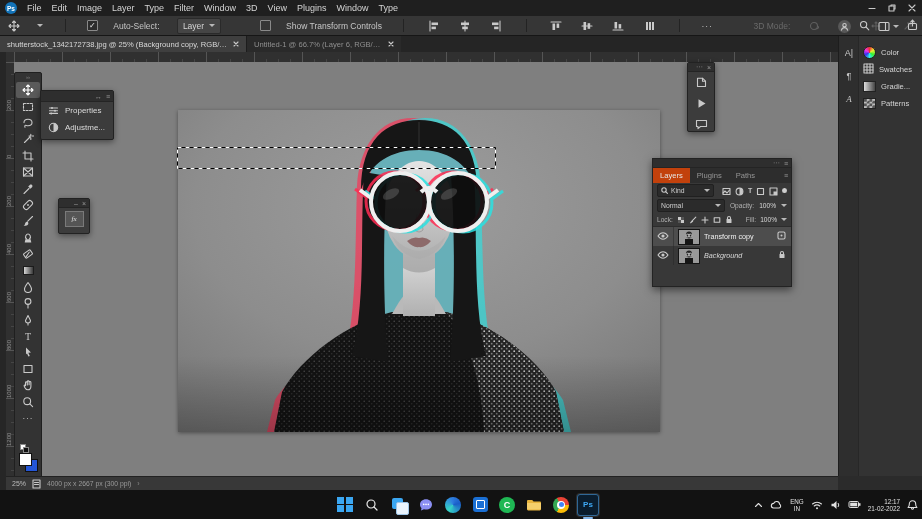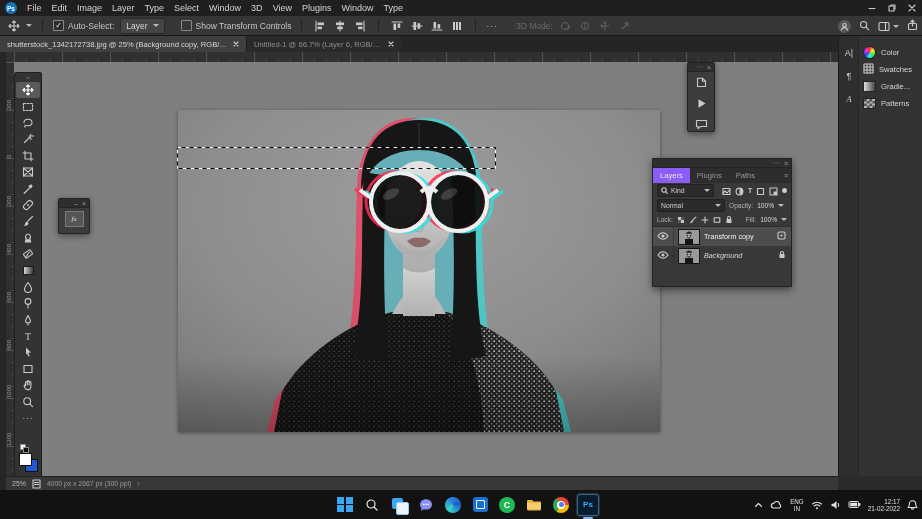--- a/index.html
+++ b/index.html
@@ -1,19 +1,19 @@
 <!DOCTYPE html>
 <html><head>
 <meta charset="utf-8">
 <style>
   html,body{margin:0;padding:0;background:#000;}
   #app{position:relative;width:922px;height:519px;background:#262626;overflow:hidden;
        font-family:"Liberation Sans",sans-serif;-webkit-font-smoothing:antialiased;}
   .abs{position:absolute;}
-  .r{display:flex;align-items:center;}
+  .r{display:flex;align-items:center;justify-content:space-between;}
   .si{stroke:#c9c9c9;fill:none;stroke-width:1.1;stroke-linecap:round;stroke-linejoin:round;}
   .fi{fill:#c9c9c9;stroke:none;}
   .dim .si{stroke:#5e5e5e;}
   .sep{width:1px;height:13px;background:#232323;margin:0 6px;}
   
   #titlebar{left:0;top:0;width:922px;height:16px;background:#1f1f1f;}
   .menu{font-size:9px;color:#d4d4d4;padding:0 5px;line-height:16px;display:inline-block;}
   #pslogo{left:5px;top:2px;width:12px;height:12px;border-radius:6px;background:#1273b9;color:#fff;
           font-size:6.5px;font-weight:bold;display:flex;align-items:center;justify-content:center;}
   .winctl{width:20px;height:16px;display:flex;align-items:center;justify-content:center;}
@@ -50,21 +50,21 @@
   .tool.sel{background:#5a5a5a;border-radius:2px;}
   .tool.sel .si{stroke:#fff;}
   
   .panel{background:#3c3c3c;border:1px solid #222;border-radius:2px;box-shadow:0 2px 6px rgba(0,0,0,.45);}
   .phead{height:10px;background:#2e2e2e;display:flex;align-items:center;justify-content:flex-end;gap:4px;padding:0 3px;
          color:#9a9a9a;font-size:7px;border-bottom:1px solid #242424;}
   .prow{display:flex;align-items:center;gap:6px;padding:0 7px;height:17px;color:#dcdcdc;font-size:8px;}
   
   #layers{left:652px;top:158px;width:138px;height:127px;background:#383838;border:1px solid #232323;box-shadow:0 3px 8px rgba(0,0,0,.5);}
   .ltab{font-size:7.6px;padding:0 7px;height:15px;display:flex;align-items:center;color:#969696;}
-  .ltab.active{background:#8b5cf6;color:#e6e6e6;}
+  .ltab.active{background:#c2410c;color:#e6e6e6;}
   .small{font-size:6.6px;color:#b2b2b2;white-space:nowrap;}
   .val{font-size:6.6px;color:#d8d8d8;}
   .inputbox{background:#2b2b2b;border:1px solid #202020;border-radius:2px;height:11px;display:flex;align-items:center;
             padding:0 3px;gap:3px;color:#cfcfcf;font-size:6.8px;}
   .lrow{height:19px;display:flex;align-items:center;gap:4px;padding:0 0 0 4px;font-size:7.2px;color:#dcdcdc;}
   .thumb{width:20px;height:14px;border:1px solid #141414;background:#9a9a9a;flex:none;}
   
   #dock-narrow{left:838px;top:36px;width:20px;height:442px;background:#2e2e2e;border-left:1px solid #1d1d1d;}
   #dock-wide{left:858px;top:36px;width:64px;height:442px;background:#333;border-left:1px solid #272727;}
   .dockbtn{display:flex;align-items:center;gap:5px;height:17px;padding:0 4px;color:#d6d6d6;font-size:7.6px;}
@@ -89,21 +89,21 @@
 
   <div id="titlebar" class="abs">
     <div id="pslogo" class="abs">Ps</div>
     <div class="abs r" style="left:22px;top:0;height:16px;">
 
     <span class="menu">File</span>
         <span class="menu">Edit</span>
         <span class="menu">Image</span>
         <span class="menu">Layer</span>
         <span class="menu">Type</span>
-        <span class="menu">Select</span>
+        <span class="menu">Filter</span>
         <span class="menu">Window</span>
         <span class="menu">3D</span>
         <span class="menu">View</span>
         <span class="menu">Plugins</span>
         <span class="menu">Window</span>
         <span class="menu">Type</span>
       </div>
     <div class="abs r" style="right:0;top:0;height:16px;">
       <span class="winctl">
           <svg width="8" height="8" class="si">
@@ -476,20 +476,42 @@
     <div class="abs" style="left:5px;bottom:26px;width:7px;height:7px;">
       <span class="abs" style="left:0;top:0;width:4px;height:4px;background:#fff;border:.5px solid #888;"></span>
       <span class="abs" style="left:3px;top:3px;width:4px;height:4px;background:#111;border:.5px solid #888;"></span>
     </div>
     <div class="abs" style="left:4px;bottom:6px;width:18px;height:18px;">
       <span class="abs" style="left:6px;top:6px;width:11px;height:11px;background:#2456d6;border:1px solid #111;"></span>
       <span class="abs" style="left:0;top:0;width:11px;height:11px;background:#fff;border:1px solid #111;"></span>
     </div>
   </div>
 
+  <div class="abs panel" style="left:40px;top:90px;width:72px;height:48px;">
+    <div class="phead">
+      <span>↔</span>
+        <span>≡</span>
+    </div>
+    <div class="prow">
+      <svg width="11" height="11" class="si">
+          <path d="M1.5 3h8M1.5 5.7h8M1.5 8.4h8"></path>
+          <circle cx="4" cy="3" r="1" class="fi"></circle>
+          <circle cx="7" cy="5.7" r="1" class="fi"></circle>
+          <circle cx="3.2" cy="8.4" r="1" class="fi"></circle>
+        </svg>
+      <span>Properties</span>
+    </div>
+    <div class="prow">
+      <svg width="11" height="11">
+          <circle cx="5.5" cy="5.5" r="4.2" class="si"></circle>
+          <path d="M5.5 1.3a4.2 4.2 0 0 1 0 8.4Z" class="fi"></path>
+        </svg>
+      <span>Adjustme...</span>
+    </div>
+  </div>
 
   <div class="abs panel" style="left:58px;top:198px;width:30px;height:34px;">
     <div class="phead" style="height:8px;">
       <span>–</span>
         <span>×</span>
     </div>
     <div style="display:flex;align-items:center;justify-content:center;height:22px;">
       <span style="width:17px;height:14px;background:#555;border:1px solid #7a7a7a;color:#e2e2e2;font-size:7px;font-style:italic;font-family:'Liberation Serif',serif;display:flex;align-items:center;justify-content:center;">fx</span>
     </div>
   </div>

